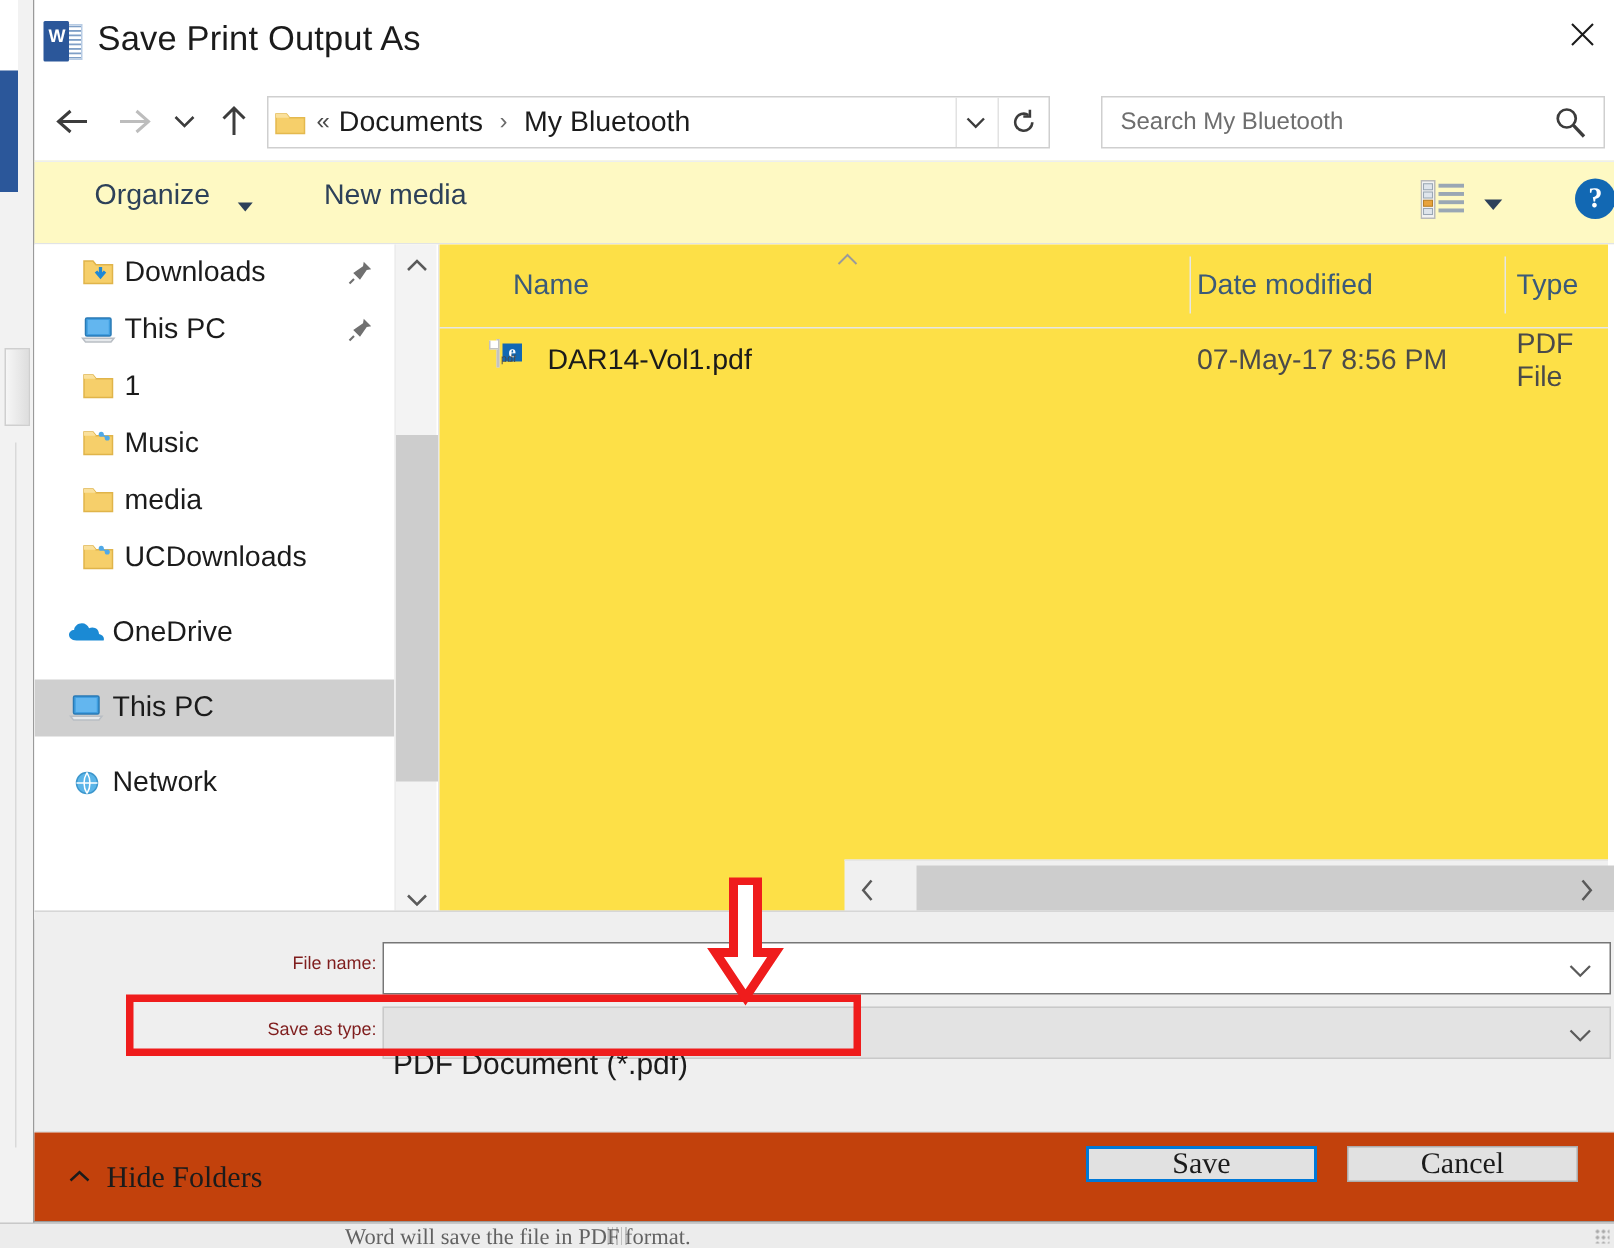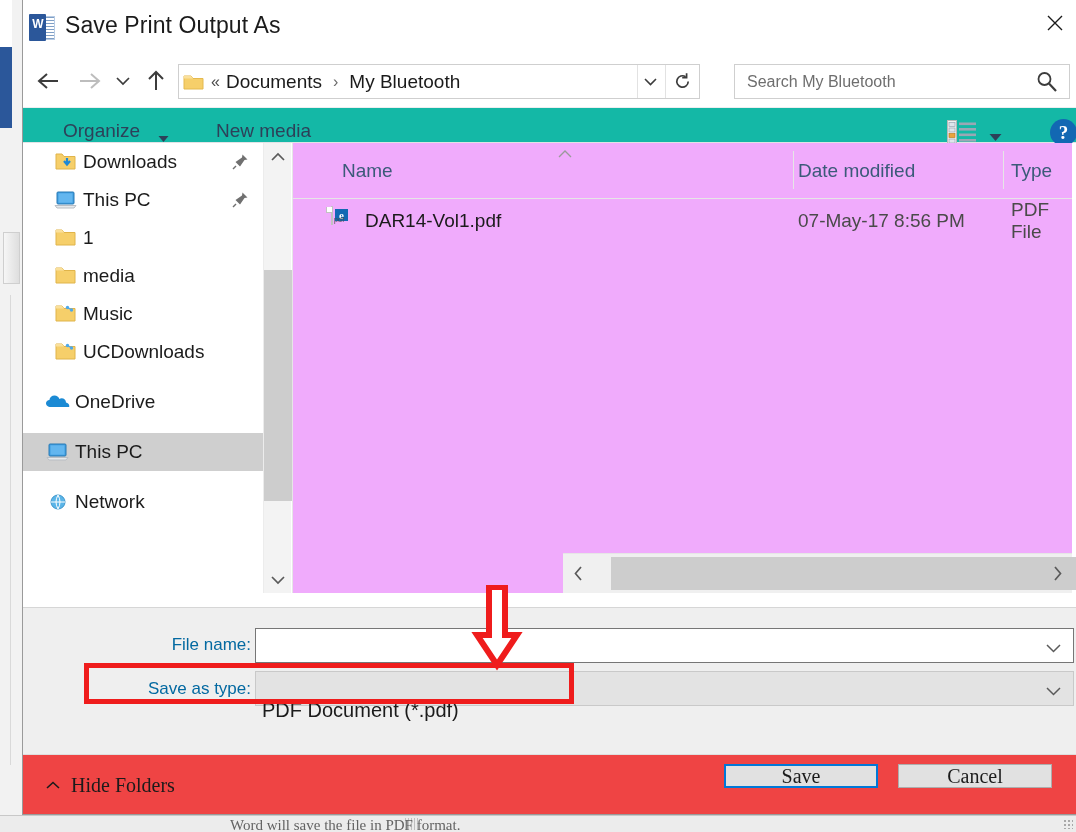--- a/index.html
+++ b/index.html
@@ -75,21 +75,21 @@
   .ab-refresh { position:absolute; right:0; top:0; height:33px; width:34px;
                 display:flex; align-items:center; justify-content:center;
                 border-left:1px solid #e2e2e2; }
 
   .searchbox { position: absolute; left: 711px; top: 9px; width: 336px; height: 35px;
                border: 1px solid #cfcfcf; background: #ffffff; display:flex; align-items:center; }
   .search-ph { font-size: 16px; color: #6e6e6e; padding-left: 12px; }
   .search-icon { position: absolute; right: 10px; top: 5px; }
 
   
-  .cmdbar { position: relative; height: 36px; background: #14b8a6; border-top:1px solid #eceef0;
+  .cmdbar { position: relative; height: 56px; background: #fef9c3; border-top:1px solid #eceef0;
             border-bottom: 1px solid #e1e3e6; }
   .cmd-item { position: absolute; top: 12px; font-size: 19px; color: #2d4159; cursor: default; }
   .cmd-organize { left: 40px; }
   .cmd-caret { position:absolute; left:135px; top: 21px; }
   .cmd-newfolder { left: 193px; }
   .viewicon { position: absolute; left: 924px; top: 120px; }
   .view-caret { position: absolute; left: 966px; top: 128px; }
   .help-btn { position:absolute; left: 1027px; top: 119px; width: 27px; height: 27px;
               border-radius: 50%; background: #1268b3; color:#fff; font-size: 19px;
               font-weight: 700; display:flex; align-items:center; justify-content:center;
@@ -113,21 +113,21 @@
              border-left: 1px solid #ececec; }
   .tree-sb .arrow { position: absolute; left: 0; width: 28px; height: 28px;
                     display:flex; align-items:center; justify-content:center; }
   .tree-sb .up { top: 0; }
   .tree-sb .down { bottom: 0; }
   .tree-sb .thumb { position: absolute; left: 0; top: 127px; width: 28px; height: 231px; background: #cdcdcd; }
 
   .split-line { position: absolute; left: 269px; top: 0; width: 1px; height: 450px; background: #e6e6e6; }
 
   
-  .filelist { position: absolute; left: 270px; top: 0; right: 4px; height: 450px; background: #f0abfc; }
+  .filelist { position: absolute; left: 270px; top: 0; right: 4px; height: 450px; background: #fde047; }
   .col-head { position: relative; height: 56px; border-bottom: 1px solid #e6e6e6; }
   .col { position: absolute; top: 17px; font-size: 19px; color: #3b5a79; cursor: default; }
   .col-name { left: 49px; }
   .col-date { left: 505px; }
   .col-type { left: 718px; }
   .col-div { position: absolute; top: 8px; width: 1px; height: 38px; background: #e6e6e6; }
   .sort-ind { position: absolute; left: 263px; top: 2px; }
 
   .row { position: relative; height: 44px; display: flex; align-items: center; cursor: default; }
   .row .fileicon { position: absolute; left: 38px; top: 8px; width: 22px; height: 26px; }
@@ -150,38 +150,38 @@
           border-top: 1px solid #e6e6e6; }
   .hbar .harrow { position: absolute; top: 0; width: 30px; height: 39px;
                   display:flex; align-items:center; justify-content:center; }
   .hbar .hleft { left: 0; }
   .hbar .hright { right: 0; }
   .hbar .hthumb { position: absolute; left: 48px; top: 3px; width: 552px; height: 33px; background: #cdcdcd; }
 
   
   .formarea { position: absolute; left: 0; top: 607px; width: 1054px; height: 148px;
               background: #efefef; border-top: 1px solid #d6d6d6; }
-  .flabel { position: absolute; font-size: 17px; color: #0369a1; text-align: right; }
+  .flabel { position: absolute; font-size: 12px; color: #7f1d1d; text-align: right; }
   .lbl-filename { left: 60px; top: 27px; width: 168px; }
   .lbl-savetype { left: 60px; top: 71px; width: 168px; }
 
   .combo { position: absolute; left: 232px; width: 819px; height: 35px;
            display: flex; align-items: center; }
   .combo .cval { font-size: 20px; color: #1b1b1b; padding-left: 6px; margin-top: 44px; }
   .combo .cchev { position: absolute; right: 11px; top: 11px; }
   .combo-filename { top: 20px; background: #ffffff; border: 1px solid #767676; }
   .combo-savetype { top: 63px; background: #e3e3e3; border: 1px solid #c9c9c9; }
 
   
   .anno-rect { position: absolute; left: 84px; top: 663px; width: 490px; height: 41px;
                border: 5px solid #ef1c1c; background: transparent; pointer-events: none; }
   .anno-arrow { position: absolute; left: 471px; top: 585px; width: 52px; height: 90px; pointer-events: none; }
 
   
-  .btnbar { position: absolute; left: 0; top: 755px; width: 1054px; height: 59px; background: #ef4444; }
+  .btnbar { position: absolute; left: 0; top: 755px; width: 1054px; height: 59px; background: #c2410c; }
   .hide-folders { position: absolute; left: 22px; top: 19px; display: flex; align-items: center; cursor: default; }
   .hide-folders .hf-label { font-size: 20px; color: #1b1b1b; padding-left: 10px;
                             font-family:"Liberation Serif",serif; }
   .dlg-btn { position: absolute; top: 9px; height: 24px; width: 154px;
              background: #e1e1e1; font-size: 20px; color: #1b1b1b;
              display: flex; align-items: center; justify-content: center;
              font-family:"Liberation Serif",serif; cursor: default; }
   .btn-save { left: 701px; border: 2px solid #0078d7; }
   .btn-cancel { left: 875px; border: 1px solid #adadad; }
 
@@ -351,36 +351,36 @@
             </svg>
           </span>
           <span class="tlabel">1</span>
         </div>
 
         <div class="tree-item indent">
           <span class="ticon">
             <svg width="22" height="20" viewBox="0 0 22 20">
               <path d="M1 2 L7 2 L9 4.5 L20 4.5 L20 17 L1 17 Z" fill="#f6cf6a" stroke="#e0b44a"></path>
               <path d="M1 2 L7 2 L9 4.5 L1 4.5 Z" fill="#fae09b"></path>
-            </svg>
-          </span>
-          <span class="tlabel">media</span>
+              <circle cx="12.5" cy="3.5" r="1.7" fill="#4fa9e8"></circle>
+              <circle cx="16.5" cy="6" r="1.7" fill="#4fa9e8"></circle>
+              <path d="M13 4 L16 5.5" stroke="#4fa9e8" stroke-width="1.3"></path>
+            </svg>
+          </span>
+          <span class="tlabel">Music</span>
         </div>
 
         <div class="tree-item indent">
           <span class="ticon">
             <svg width="22" height="20" viewBox="0 0 22 20">
               <path d="M1 2 L7 2 L9 4.5 L20 4.5 L20 17 L1 17 Z" fill="#f6cf6a" stroke="#e0b44a"></path>
               <path d="M1 2 L7 2 L9 4.5 L1 4.5 Z" fill="#fae09b"></path>
-              <circle cx="12.5" cy="3.5" r="1.7" fill="#4fa9e8"></circle>
-              <circle cx="16.5" cy="6" r="1.7" fill="#4fa9e8"></circle>
-              <path d="M13 4 L16 5.5" stroke="#4fa9e8" stroke-width="1.3"></path>
-            </svg>
-          </span>
-          <span class="tlabel">Music</span>
+            </svg>
+          </span>
+          <span class="tlabel">media</span>
         </div>
 
         <div class="tree-item indent">
           <span class="ticon">
             <svg width="22" height="20" viewBox="0 0 22 20">
               <path d="M1 2 L7 2 L9 4.5 L20 4.5 L20 17 L1 17 Z" fill="#f6cf6a" stroke="#e0b44a"></path>
               <path d="M1 2 L7 2 L9 4.5 L1 4.5 Z" fill="#fae09b"></path>
               <circle cx="12.5" cy="3.5" r="1.7" fill="#4fa9e8"></circle>
               <circle cx="16.5" cy="6" r="1.7" fill="#4fa9e8"></circle>
               <path d="M13 4 L16 5.5" stroke="#4fa9e8" stroke-width="1.3"></path>

